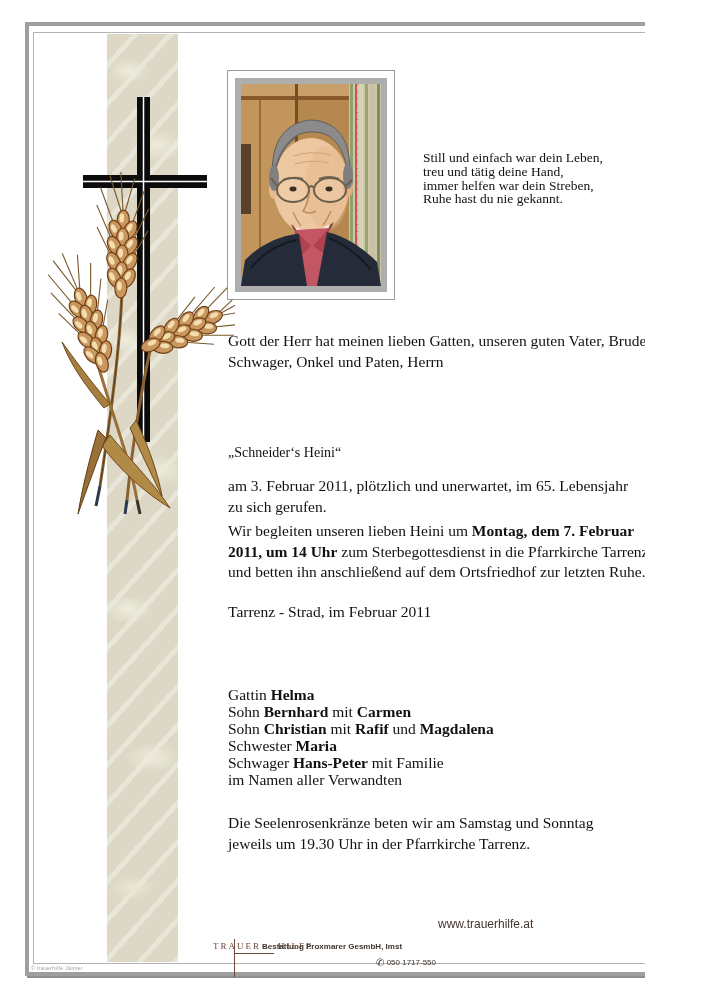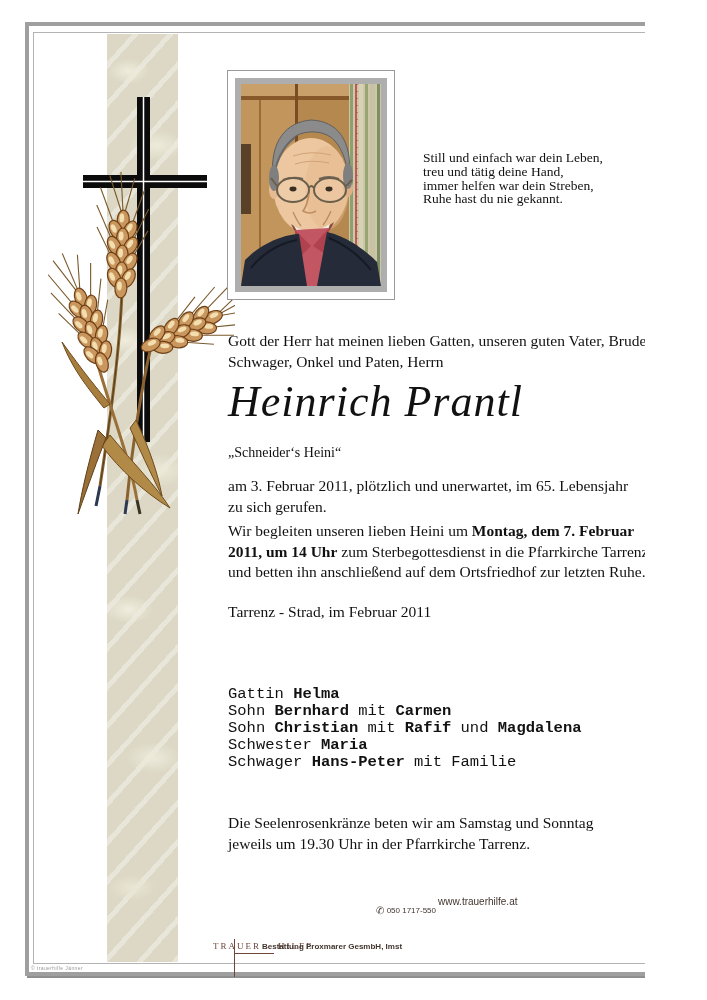--- a/index.html
+++ b/index.html
@@ -32,34 +32,34 @@
   .b{font-weight:bold;}
   .verse{position:absolute;left:423px;top:151px;font-size:13.5px;line-height:13.8px;}
   .txt{position:absolute;left:228px;width:448px;font-size:15.5px;line-height:20.5px;}
   .intro{top:331px;}
   .deceased{top:379px;font-size:44px;font-style:italic;line-height:46px;letter-spacing:1px;}
   .nickname{top:443px;font-size:14px;}
   .death{top:476px;}
   .funeral{top:521px;}
   .place{top:602px;}
   .gratitude{top:654px;}
-  .family{top:686px;line-height:17px;font-family:Liberation Mono, monospace;}
+  .family{top:686px;line-height:17px;}
   .rosary{top:813px;}
   
   .footer{position:absolute;font-family:"Liberation Sans", sans-serif;color:#42352d;}
   .logo-word{position:absolute;top:941px;font-family:"Liberation Serif", serif;
         font-size:9px;letter-spacing:2px;color:#6e463a;}
   .logo-w1{left:196px;margin-left:17px;}
   .logo-w2{left:238px;margin-left:40px;}
   .logo-vline{position:absolute;left:234px;top:939px;width:1px;height:38px;background:#6e463a;}
   .logo-hline{position:absolute;left:234px;top:953px;width:40px;height:1px;background:#6e463a;}
   .footer-company{left:262px;top:942px;font-size:8px;font-weight:bold;}
-  .footer-phone{left:376px;top:906px;font-size:8px;text-align:center;}
+  .footer-phone{left:376px;top:958px;font-size:8px;text-align:center;}
   .footer-phone .ph{font-size:10px;line-height:8px;vertical-align:-1px;}
-  .footer-web{left:438px;top:896px;font-size:10px;}
+  .footer-web{left:438px;top:917px;font-size:12px;}
   .copyright{position:absolute;left:31px;top:965px;font-size:5px;color:#999;
         font-family:"Liberation Sans", sans-serif;letter-spacing:0.4px;}
 </style>
 </head>
 <body>
 
 <div class="page">
 
   <div class="outer-frame"></div>
   <div class="inner-frame"></div>
@@ -197,34 +197,34 @@
     </div>
   </div>
 
   <div class="verse ws">Still und einfach war dein Leben,
 treu und tätig deine Hand,
 immer helfen war dein Streben,
 Ruhe hast du nie gekannt.</div>
 
   <div class="txt intro ws">Gott der Herr hat meinen lieben Gatten, unseren guten Vater, Bruder,
 Schwager, Onkel und Paten, Herrn</div>
-  <div class="txt deceased">Heinrich Prantl</div>
   <div class="txt nickname">„Schneider‘s Heini“</div>
   <div class="txt death ws">am 3. Februar 2011, plötzlich und unerwartet, im 65. Lebensjahr
 zu sich gerufen.</div>
   <div class="txt funeral ws"><span>Wir begleiten unseren lieben Heini um </span><span class="b">Montag, dem 7. Februar
 2011, um 14 Uhr</span><span> zum Sterbegottesdienst in die Pfarrkirche Tarrenz
 und betten ihn anschließend auf dem Ortsfriedhof zur letzten Ruhe.</span></div>
   <div class="txt place">Tarrenz - Strad, im Februar 2011</div>
   <div class="txt family">
     <div><span>Gattin </span><span class="b">Helma</span></div>
     <div><span>Sohn </span><span class="b">Bernhard</span><span> mit </span><span class="b">Carmen</span></div>
     <div><span>Sohn </span><span class="b">Christian</span><span> mit </span><span class="b">Rafif</span><span> und </span><span class="b">Magdalena</span></div>
     <div><span>Schwester </span><span class="b">Maria</span></div>
     <div><span>Schwager </span><span class="b">Hans-Peter</span><span> mit Familie</span></div>
+    <div><span>im Namen aller Verwandten</span></div>
   </div>
   <div class="txt rosary ws">Die Seelenrosenkränze beten wir am Samstag und Sonntag
 jeweils um 19.30 Uhr in der Pfarrkirche Tarrenz.</div>
 
   <span class="logo-word logo-w1">TRAUER</span>
   <span class="logo-vline"></span>
   <span class="logo-hline"></span>
   <span class="logo-word logo-w2">HILFE</span>
   <span class="footer footer-company">Bestattung Proxmarer GesmbH, Imst</span>
   <span class="footer footer-phone"><span class="ph">✆</span> <span>050 1717-550</span></span>

